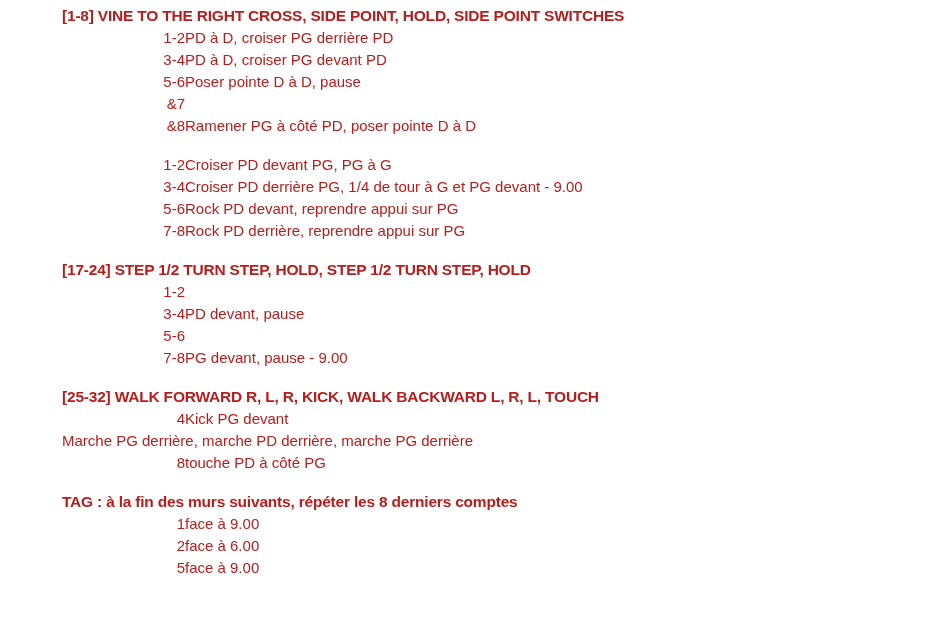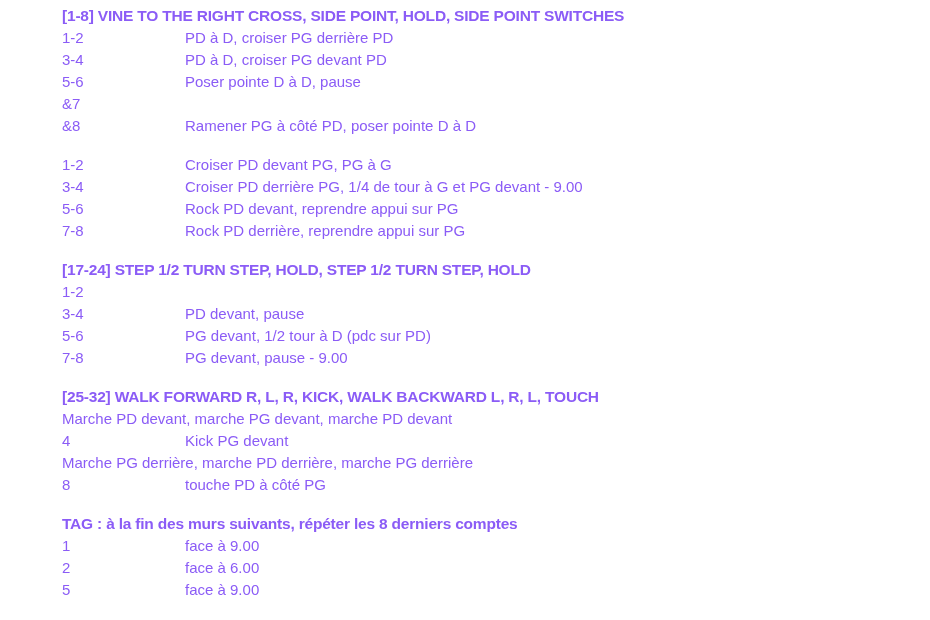--- a/index.html
+++ b/index.html
@@ -10,37 +10,38 @@
   body {
     width: 930px;
     height: 620px;
     overflow: hidden;
   }
   .sheet {
     box-sizing: border-box;
     width: 930px;
     height: 620px;
     padding: 5px 10px 0 62px;
-    color: #8b5cf6;
+    color: #b91c1c;
     font-family: "Liberation Sans", sans-serif;
     font-size: 15px;
   }
   .section {
     margin: 0 0 17px 0;
   }
   .section-title {
     font-weight: bold;
     font-size: 15.5px;
     line-height: 22px;
     white-space: nowrap;
     letter-spacing: -0.2px;
   }
   .row {
     display: flex;
     line-height: 22px;
+    text-align: right;
   }
   .counts {
     flex: 0 0 123px;
     width: 123px;
     white-space: nowrap;
   }
   .steps {
     white-space: nowrap;
   }
 </style>
@@ -150,43 +151,37 @@
     </div>
     <div class="steps">
       <span>PD devant, pause</span>
     </div>
   </div>
 
   <div class="row">
     <div class="counts">
       <span>5-6</span>
     </div>
-    <div class="steps">
-      <span>PG devant, 1/2 tour à D (pdc sur PD)</span>
-    </div>
   </div>
 
   <div class="row">
     <div class="counts">
       <span>7-8</span>
     </div>
     <div class="steps">
       <span>PG devant, pause - 9.00</span>
     </div>
   </div>
 </div>
   </div>
 
   <div class="section">
     <div class="section-title">[25-32] WALK FORWARD R, L, R, KICK, WALK BACKWARD L, R, L, TOUCH</div>
     <div>
   <div class="row">
-    <div class="steps">
-      <span>Marche PD devant, marche PG devant, marche PD devant</span>
-    </div>
   </div>
 
   <div class="row">
     <div class="counts">
       <span>4</span>
     </div>
     <div class="steps">
       <span>Kick PG devant</span>
     </div>
   </div>

